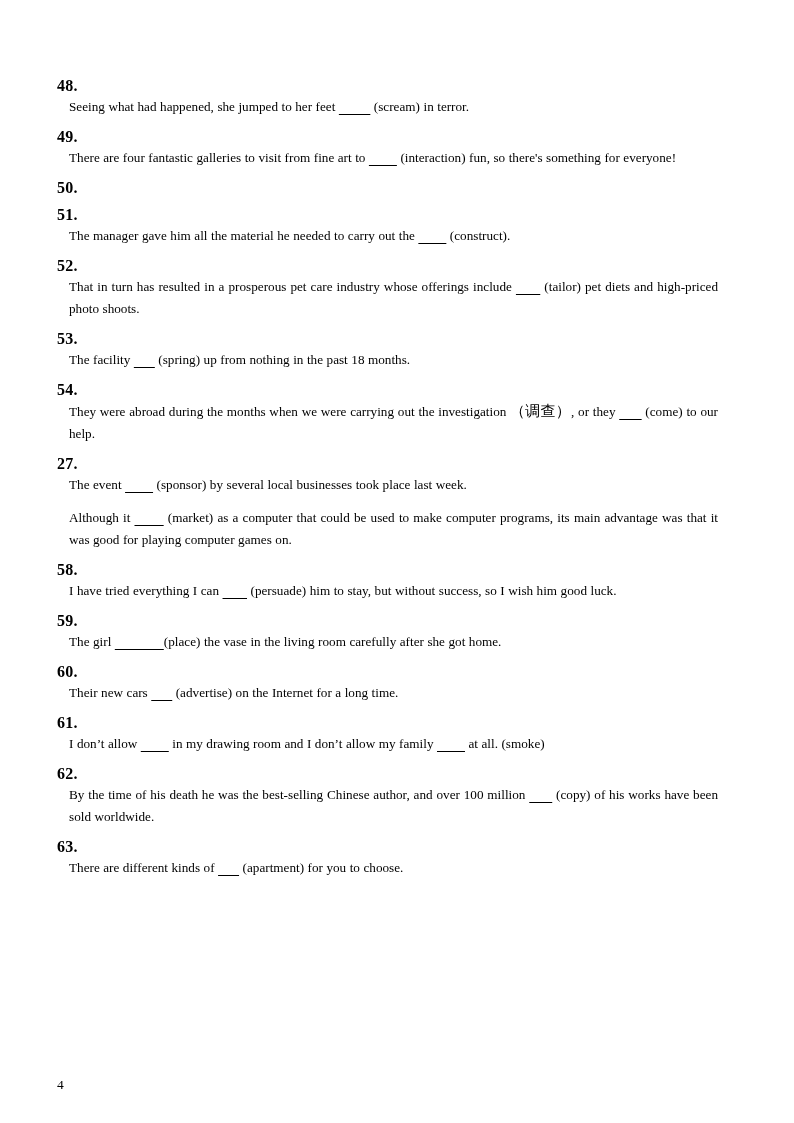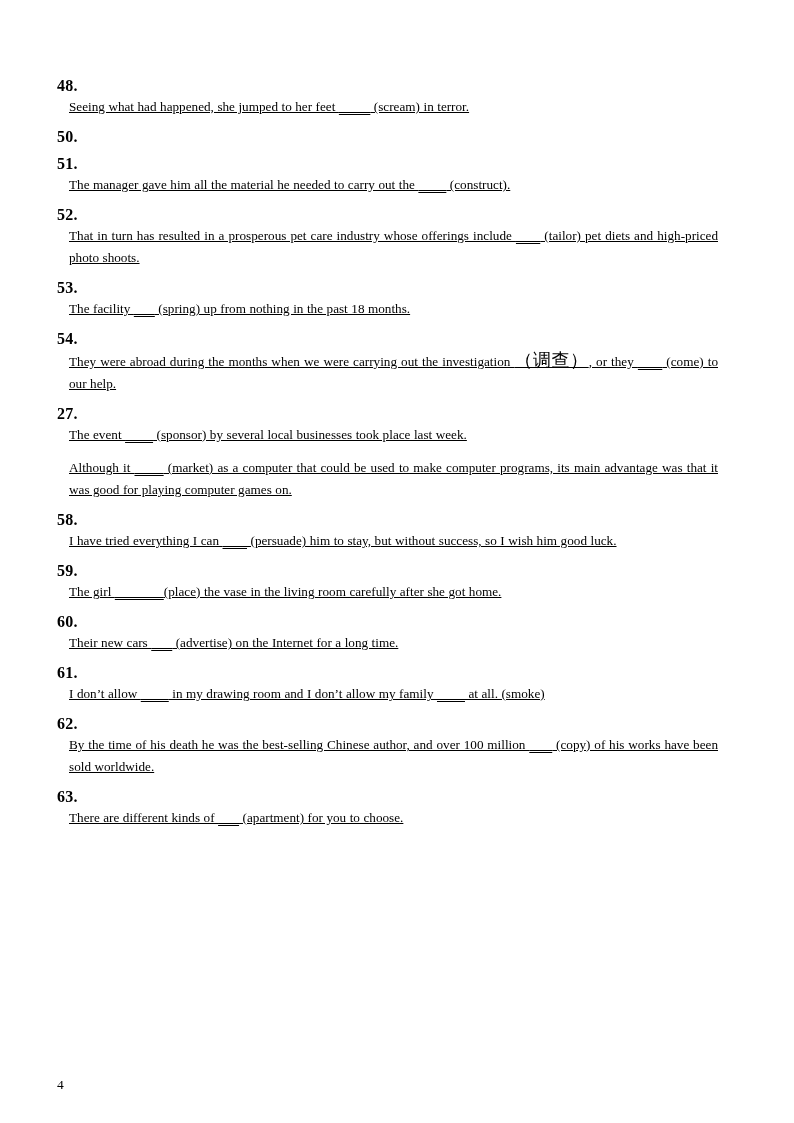--- a/index.html
+++ b/index.html
@@ -32,55 +32,58 @@
     display: block;
     margin-bottom: 2px;
   }
   .item-body {
     font-size: 13.2px;
     line-height: 22px;
     padding-left: 12px;
     text-align: justify;
     text-justify: inter-word;
     word-spacing: 0.2px;
-    text-decoration: underline;
   }
   
   .item-body.justify-full {
     text-align: justify;
     text-align-last: left;
   }
   .item-body.wrap-normal {
     text-align: left;
   }
   .blank {
     text-decoration: underline;
     text-decoration-thickness: 1px;
     text-underline-offset: 2.5px;
     white-space: pre;
   }
   .cjk {
     font-family: "DejaVu Sans", "Liberation Sans", sans-serif;
-    font-size: 18px;
+    font-size: 15px;
   }
   .page-number {
     position: absolute;
     left: 57px;
     top: 1076px;
     font-size: 13.5px;
     line-height: 18px;
   }
 </style>
 </head>
 <body>
 
 <div class="page" id="items-root">
     <div class="item">
       <span class="item-number">48.</span>
       <div class="item-body wrap-normal"><span>Seeing what had happened, she jumped to her feet </span><span class="blank">&nbsp;&nbsp;&nbsp;&nbsp;&nbsp;&nbsp;&nbsp;&nbsp;&nbsp;</span><span>  (scream) in terror.</span></div>
+    </div>
+    <div class="item">
+      <span class="item-number">49.</span>
+      <div class="item-body"><span>There are four fantastic galleries to visit from fine art to </span><span class="blank">&nbsp;&nbsp;&nbsp;&nbsp;&nbsp;&nbsp;&nbsp;&nbsp;</span><span>  (interaction) fun, so there's something for everyone!</span></div>
     </div>
     <div class="item">
       <span class="item-number">50.</span>
     </div>
     <div class="item">
       <span class="item-number">51.</span>
       <div class="item-body wrap-normal"><span>The manager gave him all the material he needed to carry out the </span><span class="blank">&nbsp;&nbsp;&nbsp;&nbsp;&nbsp;&nbsp;&nbsp;&nbsp;</span><span>  (construct).</span></div>
     </div>
     <div class="item">
       <span class="item-number">52.</span>

